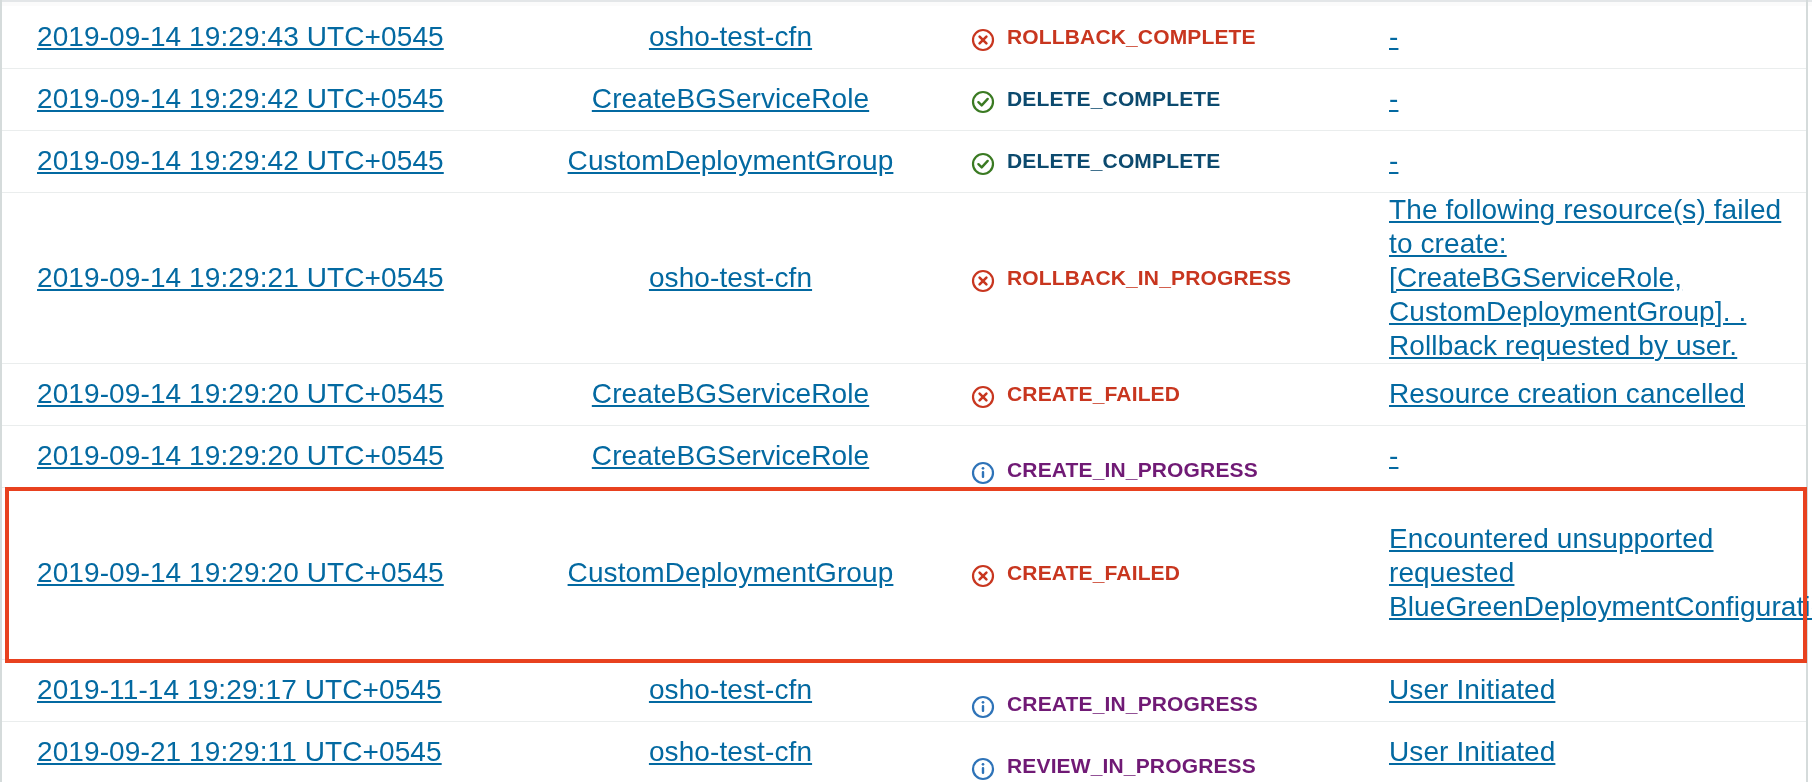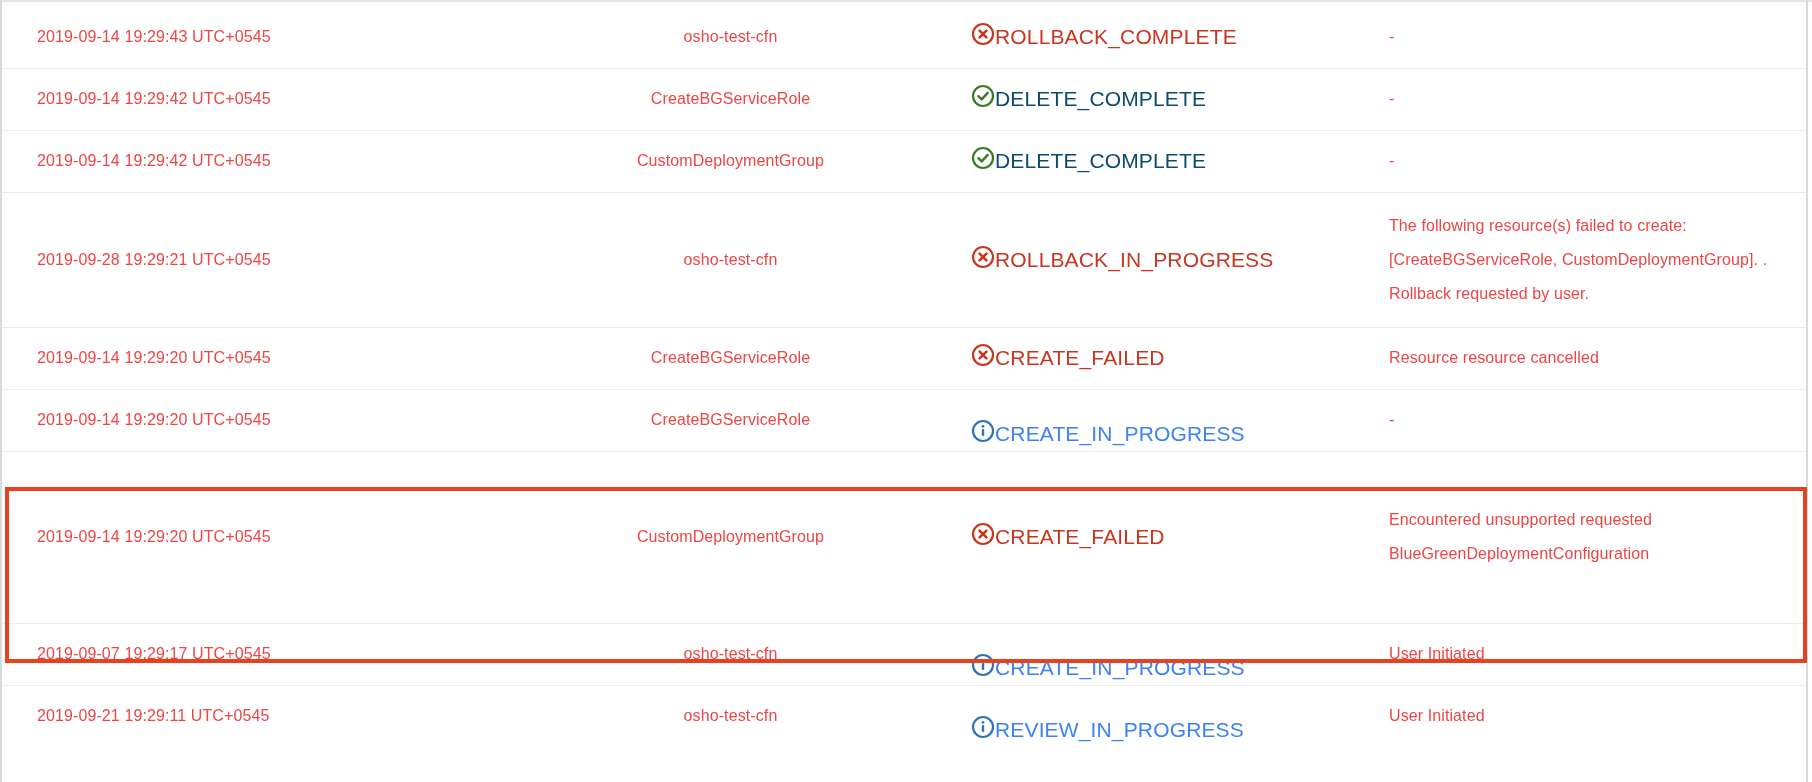--- a/index.html
+++ b/index.html
@@ -36,51 +36,54 @@
     background:#ffffff;
   }
   tr.row-last td{border-bottom:none;}
 
   .c-time{width:498px;}
   .c-res{width:455px;}
   .c-status{width:428px;}
   .c-msg{width:423px;}
 
   .cell{
-    font-size:16px;
+    font-size:28px;
     line-height:34px;
-    color:#ef4444;
+    color:#0369a1;
     letter-spacing:.1px;
+    text-decoration:underline;
   }
   .cell-time{padding:0 0 0 35px;white-space:nowrap;}
   .cell-res{padding:0 0 0 6px;white-space:nowrap;text-align:center;}
   .cell-msg{padding:0 24px 0 6px;}
 
   
   .h-std{height:62px;}
   .h-tall{height:135px;}
   .h-high{height:172px;}
 
   .status{
     display:flex;
-    align-items:flex-start;
+    align-items:flex-end;
+    gap:12px;
     padding-left:16px;
     font-size:21px;
     line-height:30px;
     letter-spacing:.15px;
     white-space:nowrap;
+    font-weight:bold;
   }
   .status .ico{
     flex:0 0 auto;
     width:24px;height:24px;
     display:block;
   }
   .st-red{color:#c8361f;}
   .st-green{color:#0c4a6e;}
-  .st-blue{color:#3b82f6;margin-top:28px;}
+  .st-blue{color:#701a75;margin-top:28px;}
 
   
   .annotation{
     position:absolute;
     left:5px;
     top:487px;
     width:1802px;
     height:176px;
     border:4px solid #e8411f;
     box-sizing:border-box;
@@ -167,21 +170,21 @@
               </span>
               <span>DELETE_COMPLETE</span>
             </div>
           </td>
           <td>
             <div class="cell cell-msg">-</div>
           </td>
         </tr>
         <tr class="h-tall">
           <td>
-            <div class="cell cell-time">2019-09-28 19:29:21 UTC+0545</div>
+            <div class="cell cell-time">2019-09-14 19:29:21 UTC+0545</div>
           </td>
           <td>
             <div class="cell cell-res">osho-test-cfn</div>
           </td>
           <td>
             <div class="status st-red">
               <span style="display: flex;">
                 <svg viewBox="0 0 24 24" class="ico" width="24" height="24">
                   <circle cx="12" cy="12" r="10" fill="none" stroke="#c8361f" stroke-width="2.2"></circle>
                   <path d="M8.6 8.6 L15.4 15.4 M15.4 8.6 L8.6 15.4" stroke="#c8361f" stroke-width="2.6" stroke-linecap="round" fill="none"></path>
@@ -206,21 +209,21 @@
               <span style="display: flex;">
                 <svg viewBox="0 0 24 24" class="ico" width="24" height="24">
                   <circle cx="12" cy="12" r="10" fill="none" stroke="#c8361f" stroke-width="2.2"></circle>
                   <path d="M8.6 8.6 L15.4 15.4 M15.4 8.6 L8.6 15.4" stroke="#c8361f" stroke-width="2.6" stroke-linecap="round" fill="none"></path>
                 </svg>
               </span>
               <span>CREATE_FAILED</span>
             </div>
           </td>
           <td>
-            <div class="cell cell-msg">Resource resource cancelled</div>
+            <div class="cell cell-msg">Resource creation cancelled</div>
           </td>
         </tr>
         <tr class="h-std">
           <td>
             <div class="cell cell-time">2019-09-14 19:29:20 UTC+0545</div>
           </td>
           <td>
             <div class="cell cell-res">CreateBGServiceRole</div>
           </td>
           <td>
@@ -256,21 +259,21 @@
               </span>
               <span>CREATE_FAILED</span>
             </div>
           </td>
           <td>
             <div class="cell cell-msg">Encountered unsupported requested BlueGreenDeploymentConfiguration</div>
           </td>
         </tr>
         <tr class="h-std">
           <td>
-            <div class="cell cell-time">2019-09-07 19:29:17 UTC+0545</div>
+            <div class="cell cell-time">2019-11-14 19:29:17 UTC+0545</div>
           </td>
           <td>
             <div class="cell cell-res">osho-test-cfn</div>
           </td>
           <td>
             <div class="status st-blue">
               <span style="display: flex;">
                 <svg viewBox="0 0 24 24" class="ico" width="24" height="24">
                   <circle cx="12" cy="12" r="10" fill="none" stroke="#2e73b8" stroke-width="2.2"></circle>
                   <circle cx="12" cy="7.3" r="1.35" fill="#2e73b8"></circle>

